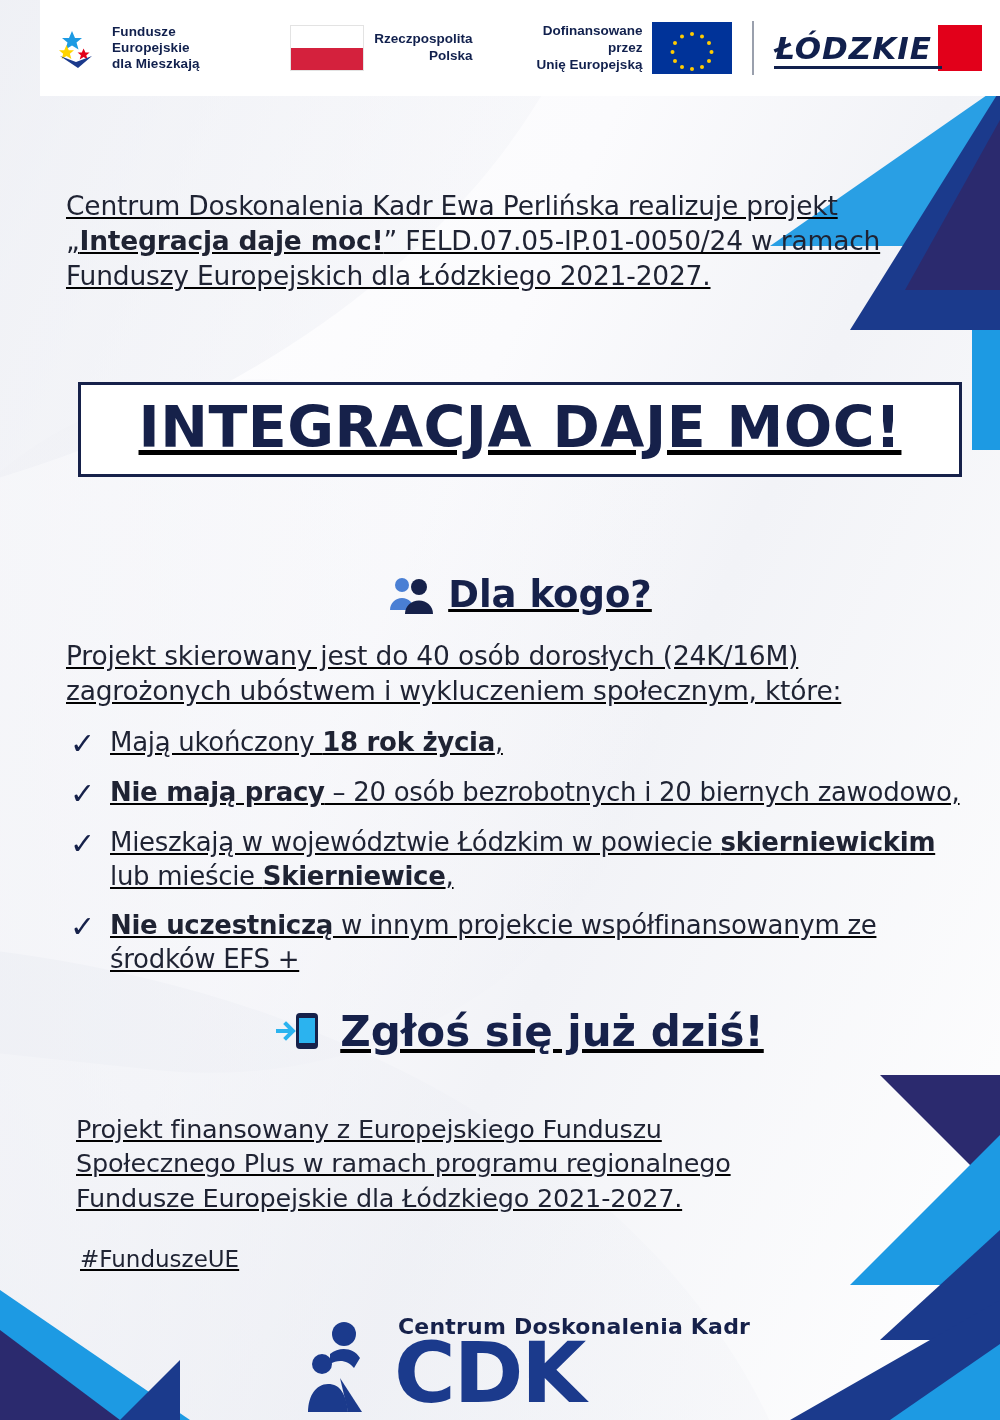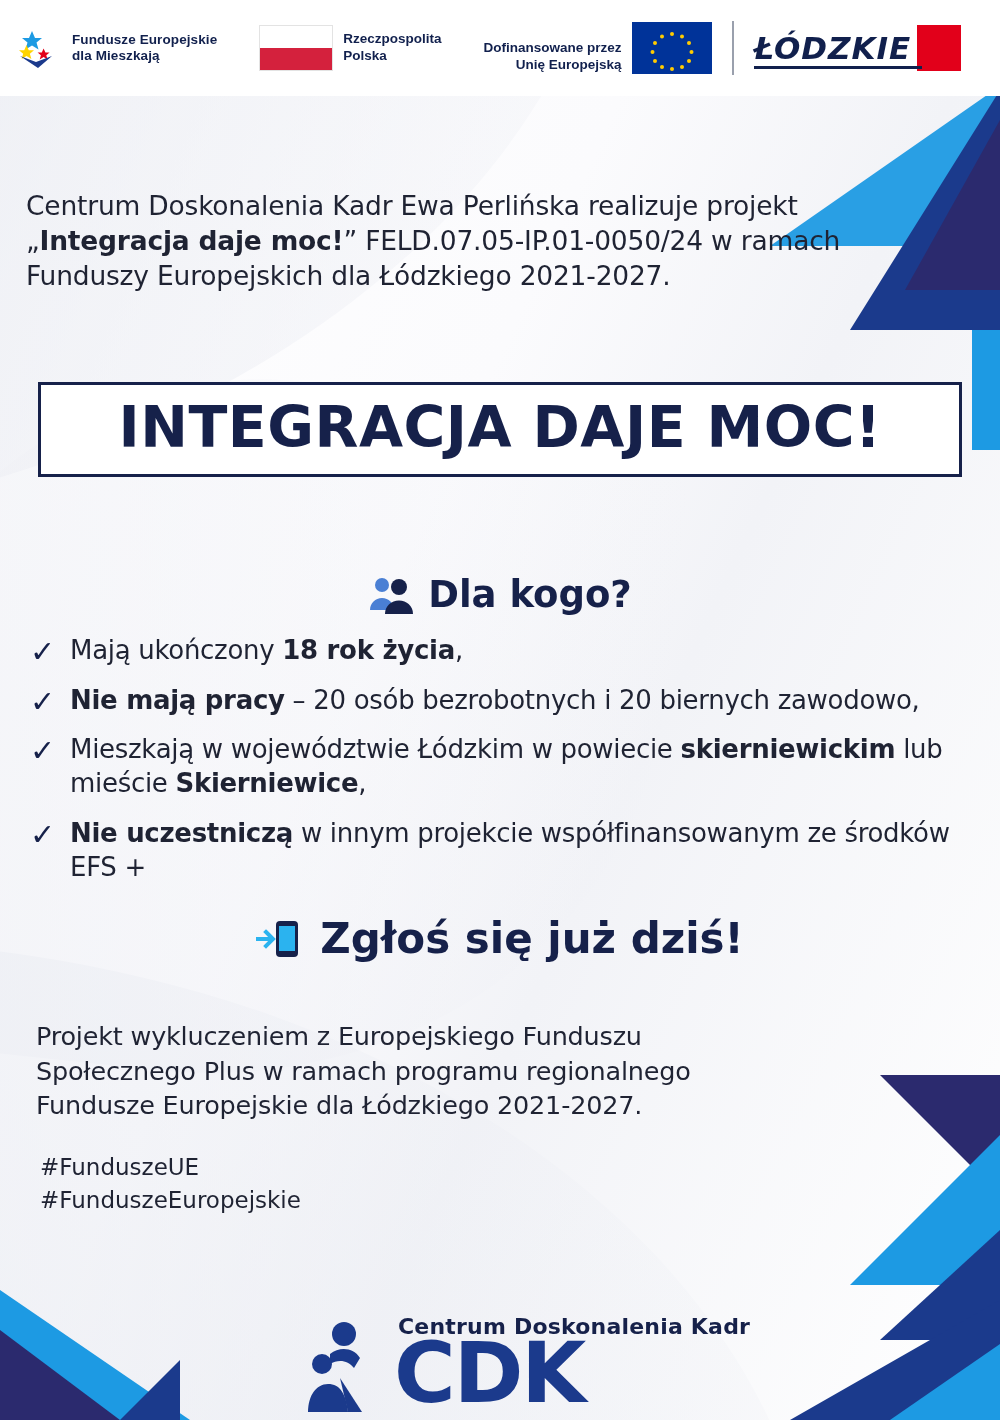--- a/index.html
+++ b/index.html
@@ -8,20 +8,21 @@
     font-family: "Liberation Sans", sans-serif;
     background: #ffffff;
     overflow: hidden;
   }
   #poster {
     position: relative;
     width: 1000px; height: 1420px;
     background:
       linear-gradient(115deg, #ffffff 0%, #fbfbfd 40%, #f2f3f7 60%, #ffffff 100%);
     overflow: hidden;
+    padding-left: 40px;
   }
 
   
   .swoosh {
     position: absolute;
     pointer-events: none;
   }
   .sw1 {
     top: -160px; left: -240px;
     width: 900px; height: 620px;
@@ -62,21 +63,21 @@
     font-size: 13.5px; font-weight: bold; color: #11204d; line-height: 1.2;
     letter-spacing: .1px;
   }
   .sep-gap { width: 42px; }
   .pl-logo { display: flex; align-items: center; gap: 10px; }
   .pl-flag {
     width: 74px; height: 46px;
     background: linear-gradient(to bottom, #ffffff 0 50%, #d4213d 50% 100%);
     border: 1px solid #e3e3e3;
   }
-  .pl-text { font-size: 13.5px; font-weight: bold; color: #11204d; line-height: 1.25; }
+  .pl-text { font-size: 13.5px; font-weight: bold; color: #11204d; line-height: 1.25; text-align: right; }
   .eu-logo { display: flex; align-items: flex-end; gap: 10px; }
   .eu-text {
     font-size: 13.5px; font-weight: bold; color: #11204d; line-height: 1.25;
     text-align: right;
   }
   .eu-flag {
     width: 80px; height: 52px; background: #003399; position: relative;
   }
   .divider-v {
     width: 2px; height: 54px; background: #9aa0ad; margin: 0 20px;
@@ -165,20 +166,21 @@
     bottom: 0; right: 0;
     width: 0; height: 0;
     border-left: 110px solid transparent;
     border-bottom: 76px solid #1d9ae3;
   }
 
   
   .content {
     position: relative; z-index: 6;
     padding: 0 26px;
+    text-decoration: underline;
   }
   .intro {
     margin-top: 92px;
     font-size: 26.5px;
     line-height: 1.33;
     color: #1f2333;
     font-family: "DejaVu Sans", sans-serif;
     letter-spacing: -0.2px;
   }
   .intro b { font-weight: bold; color: #1f2333; }
@@ -387,20 +389,24 @@
         <svg viewBox="0 0 46 40" width="46" height="40" aria-hidden="true">
           <circle cx="14" cy="11" r="7" fill="#4a7fd4"></circle>
           <path d="M2 36c0-7 5.4-12 12-12s12 5 12 12z" fill="#4a7fd4"></path>
           <circle cx="31" cy="13" r="8" fill="#16214a"></circle>
           <path d="M17 40c0-8 6.3-13.5 14-13.5S45 32 45 40z" fill="#16214a"></path>
         </svg>
       </span>
       <span class="head-text">Dla kogo?</span>
     </div>
 
+    <p class="body-text">
+      <span>Projekt skierowany jest do 40 osób dorosłych (24K/16M)</span><br>
+      <span>zagrożonych ubóstwem i wykluczeniem społecznym, które:</span>
+    </p>
 
     <ul class="checks">
       <li>
         <span class="tick">✓</span>
         <span>Mają ukończony </span><b>18 rok życia</b><span>,</span>
       </li>
       <li>
         <span class="tick">✓</span>
         <span></span><b>Nie mają pracy</b><span> – 20 osób bezrobotnych i 20 biernych zawodowo,</span>
       </li>
@@ -419,28 +425,27 @@
         <svg viewBox="0 0 48 48" width="48" height="48" aria-hidden="true">
           <rect x="20" y="6" width="22" height="36" rx="4" fill="#16214a"></rect>
           <rect x="23" y="11" width="16" height="25" fill="#2bb3ef"></rect>
           <path d="M2 24h13M10 17l7 7-7 7" stroke="#2bb3ef" stroke-width="4" fill="none" stroke-linecap="square"></path>
         </svg>
       </span>
       <span class="cta-text">Zgłoś się już dziś!</span>
     </div>
 
     <p class="funding">
-      <span>Projekt wykluczeniem z Europejskiego Funduszu</span><br>
+      <span>Projekt finansowany z Europejskiego Funduszu</span><br>
       <span>Społecznego Plus w ramach programu regionalnego</span><br>
       <span>Fundusze Europejskie dla Łódzkiego 2021-2027.</span>
     </p>
 
     <p class="hashtags">
       <span>#FunduszeUE</span><br>
-      <span>#FunduszeEuropejskie</span>
     </p>
   </div>
 
   <div class="cdk">
     <span class="cdk-mark">
       <svg viewBox="0 0 86 92" width="86" height="92" aria-hidden="true">
         <circle cx="44" cy="14" r="12" fill="#1b3a8c"></circle>
         <path d="M30 34c10-8 24-6 30 4l-6 10c-6-8-16-9-24-4z" fill="#1b3a8c"></path>
         <circle cx="22" cy="44" r="10" fill="#1b3a8c"></circle>
         <path d="M8 92c0-16 8-28 20-28s18 10 20 28z" fill="#1b3a8c"></path>

